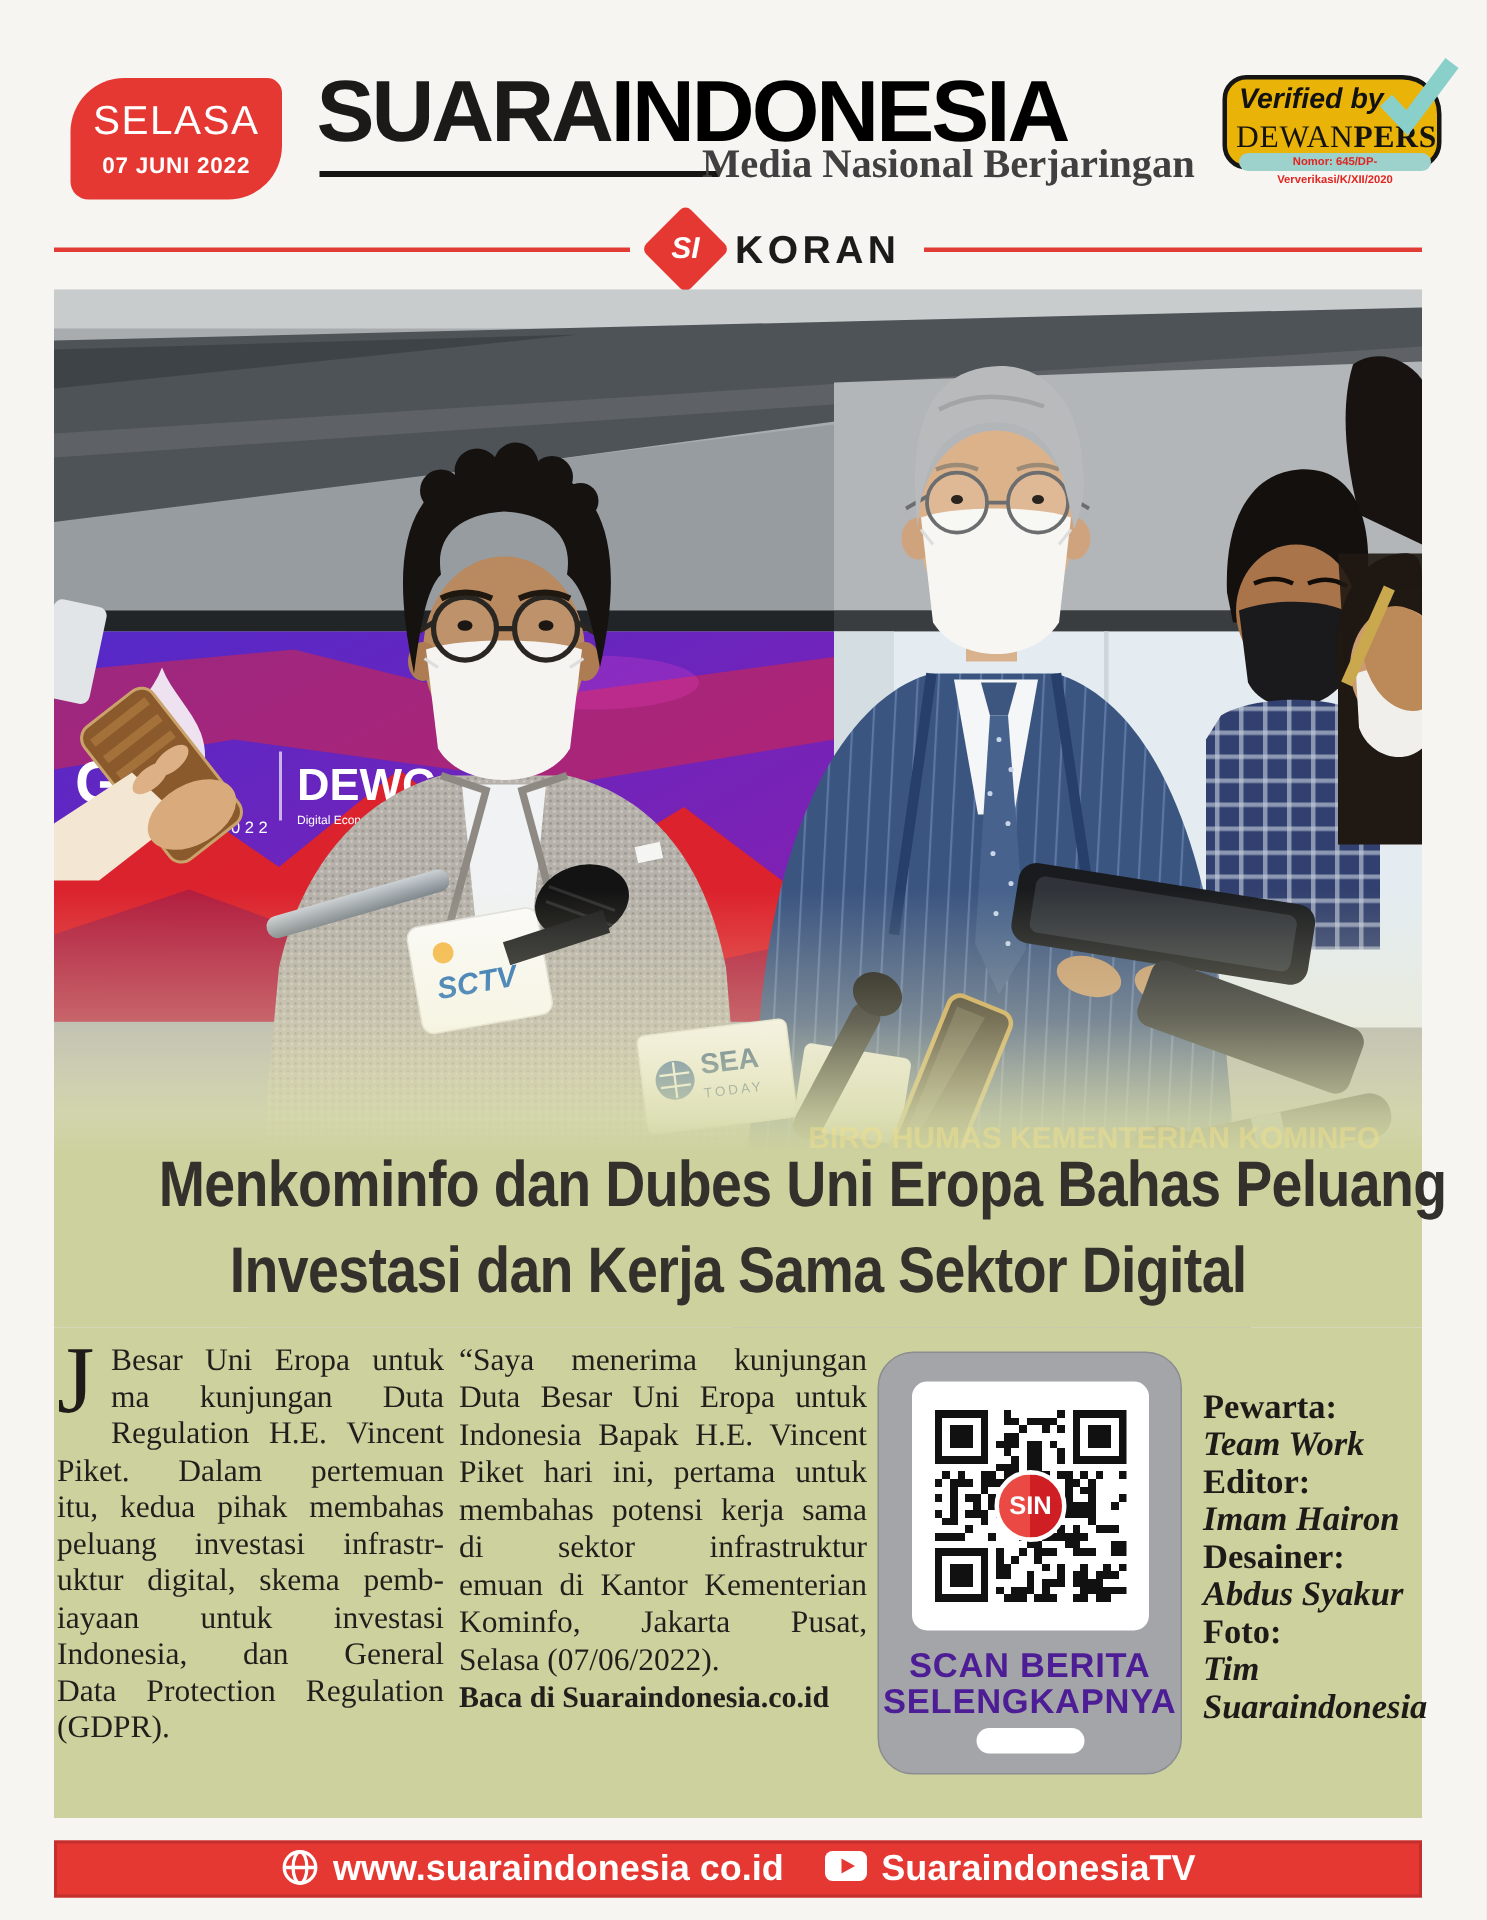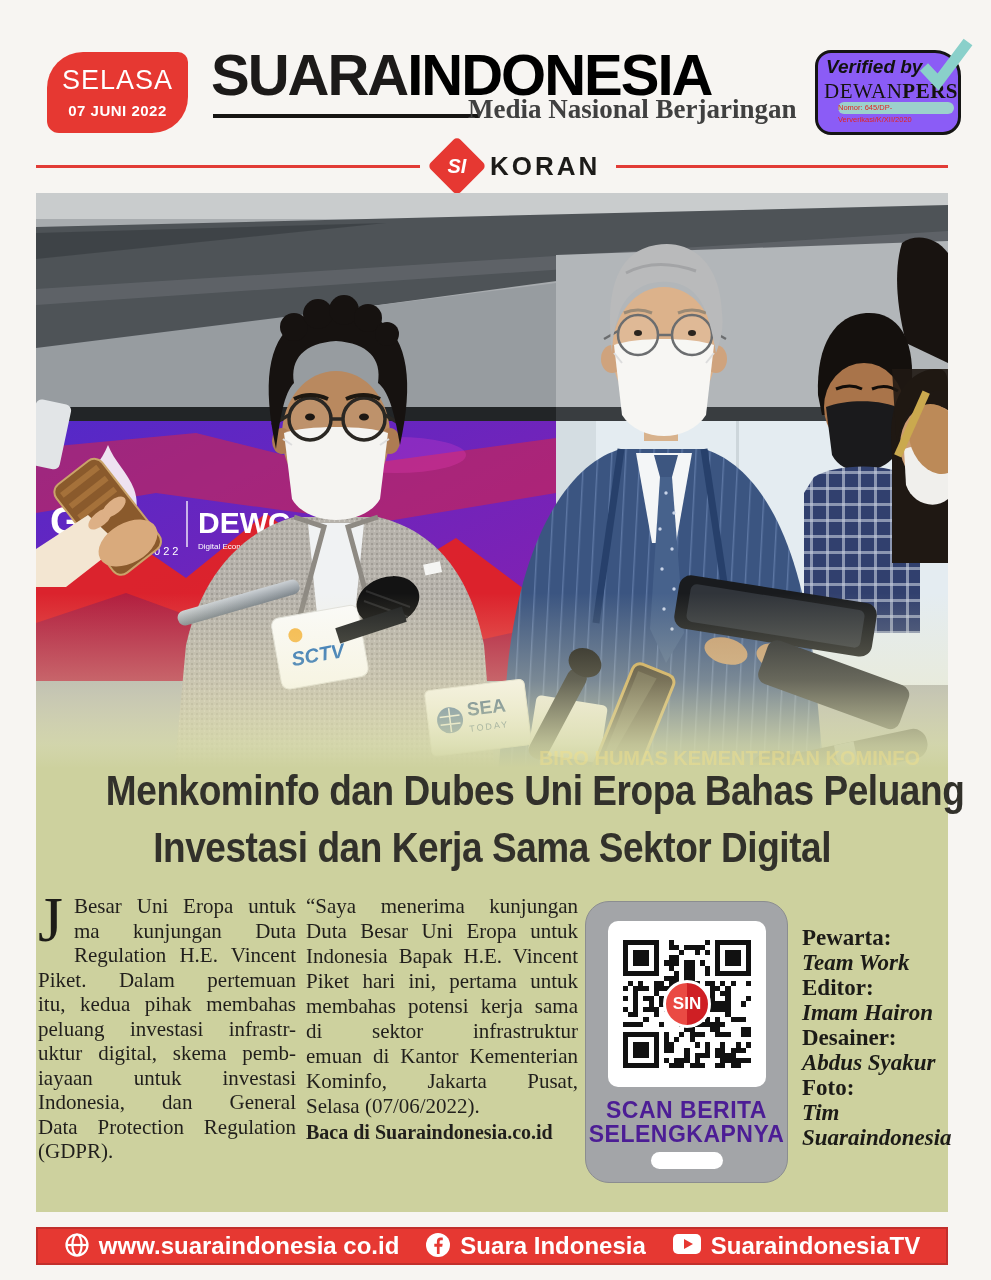--- a/index.html
+++ b/index.html
@@ -11,29 +11,29 @@
   .date-badge{left:47px;top:52px;width:141px;height:81px;background:#e63832;color:#fff;
     border-radius:36px 10px 36px 12px;text-align:center;}
   .date-day{margin-top:13px;font-size:27px;letter-spacing:1px;font-weight:400;}
   .date-date{margin-top:6px;font-size:15px;font-weight:700;letter-spacing:.5px;}
   .masthead-title{left:211px;top:46px;font-size:58px;font-weight:700;letter-spacing:-2px;
     line-height:1;white-space:nowrap;color:#1c1a19;}
   .masthead-title .red{color:#000000;}
   .title-underline{left:213px;top:114px;width:266px;height:4px;background:#161513;}
   .tagline{left:468px;top:94px;font-family:"Liberation Serif",serif;font-weight:700;
     font-size:27px;color:#404040;white-space:nowrap;}
-  .verified{left:815px;top:50px;width:146px;height:85px;background:#8b5cf6;
+  .verified{left:815px;top:50px;width:146px;height:63px;background:#eab308;
     border:3px solid #151514;border-radius:16px 26px 18px 16px;box-sizing:border-box;}
   .verified-line1{position:absolute;left:8px;top:3px;font-style:italic;font-weight:700;
     font-size:19px;color:#121211;}
   .verified-org{position:absolute;left:6px;top:26px;font-family:"Liberation Serif",serif;
     font-size:21px;letter-spacing:.5px;color:#14130f;white-space:nowrap;}
   .verified-org b{font-weight:700;}
-  .verified-pill{position:absolute;left:20px;right:4px;top:49px;height:12px;background:#9cd1cc;
-    border-radius:6px;color:#e02520;font-size:7.5px;font-weight:400;text-align:left;line-height:12px;}
+  .verified-pill{position:absolute;left:8px;right:4px;top:49px;height:12px;background:#9cd1cc;
+    border-radius:6px;color:#e02520;font-size:7.5px;font-weight:700;text-align:center;line-height:12px;}
   .check-svg{position:absolute;right:-16px;top:-16px;}
   .rule{left:36px;top:165px;width:912px;height:3px;background:#e23c36;}
   .koran-logo{left:420px;top:139px;height:54px;background:#f7f5f2;padding:0 16px;
     display:flex;align-items:center;gap:12px;}
   .diamond{width:42px;height:42px;background:#e63832;border-radius:5px;transform:rotate(45deg);
     display:flex;align-items:center;justify-content:center;}
   .diamond span{transform:rotate(-45deg);color:#fff;font-weight:700;font-style:italic;font-size:20px;}
   .koran-label{font-size:26px;font-weight:700;letter-spacing:3px;color:#1c1b19;}
 
   
@@ -615,27 +615,20 @@
   <footer class="abs footbar">
     <div class="foot-item">
       <svg width="26" height="26" viewBox="0 0 26 26">
         <circle cx="13" cy="13" r="10.5" fill="none" stroke="#fff" stroke-width="2.2"></circle>
         <ellipse cx="13" cy="13" rx="4.6" ry="10.5" fill="none" stroke="#fff" stroke-width="2.2"></ellipse>
         <path d="M2.5 13 H23.5" stroke="#fff" stroke-width="2.2"></path>
       </svg>
       <span>www.suaraindonesia co.id</span>
     </div>
     <div class="foot-item">
-      <svg width="26" height="26" viewBox="0 0 26 26">
-        <circle cx="13" cy="13" r="12" fill="#fff"></circle>
-        <path d="M14.6 22 v-7.2 h2.6 l.5-3 h-3.1 v-1.9 c0-.9.4-1.6 1.7-1.6 h1.5 V5.7 c-.3 0-1.2-.1-2.2-.1 -2.3 0-3.7 1.3-3.7 3.8 v2.4 H9.3 v3 h2.6 V22 Z" fill="#e63832"></path>
-      </svg>
-      <span>Suara Indonesia</span>
-    </div>
-    <div class="foot-item">
       <svg width="30" height="24" viewBox="0 0 30 24">
         <rect x="1" y="2" width="28" height="20" rx="5" fill="#fff"></rect>
         <polygon points="12,7 21,12 12,17" fill="#e63832"></polygon>
       </svg>
       <span>SuaraindonesiaTV</span>
     </div>
   </footer>
 
 </div>
 

